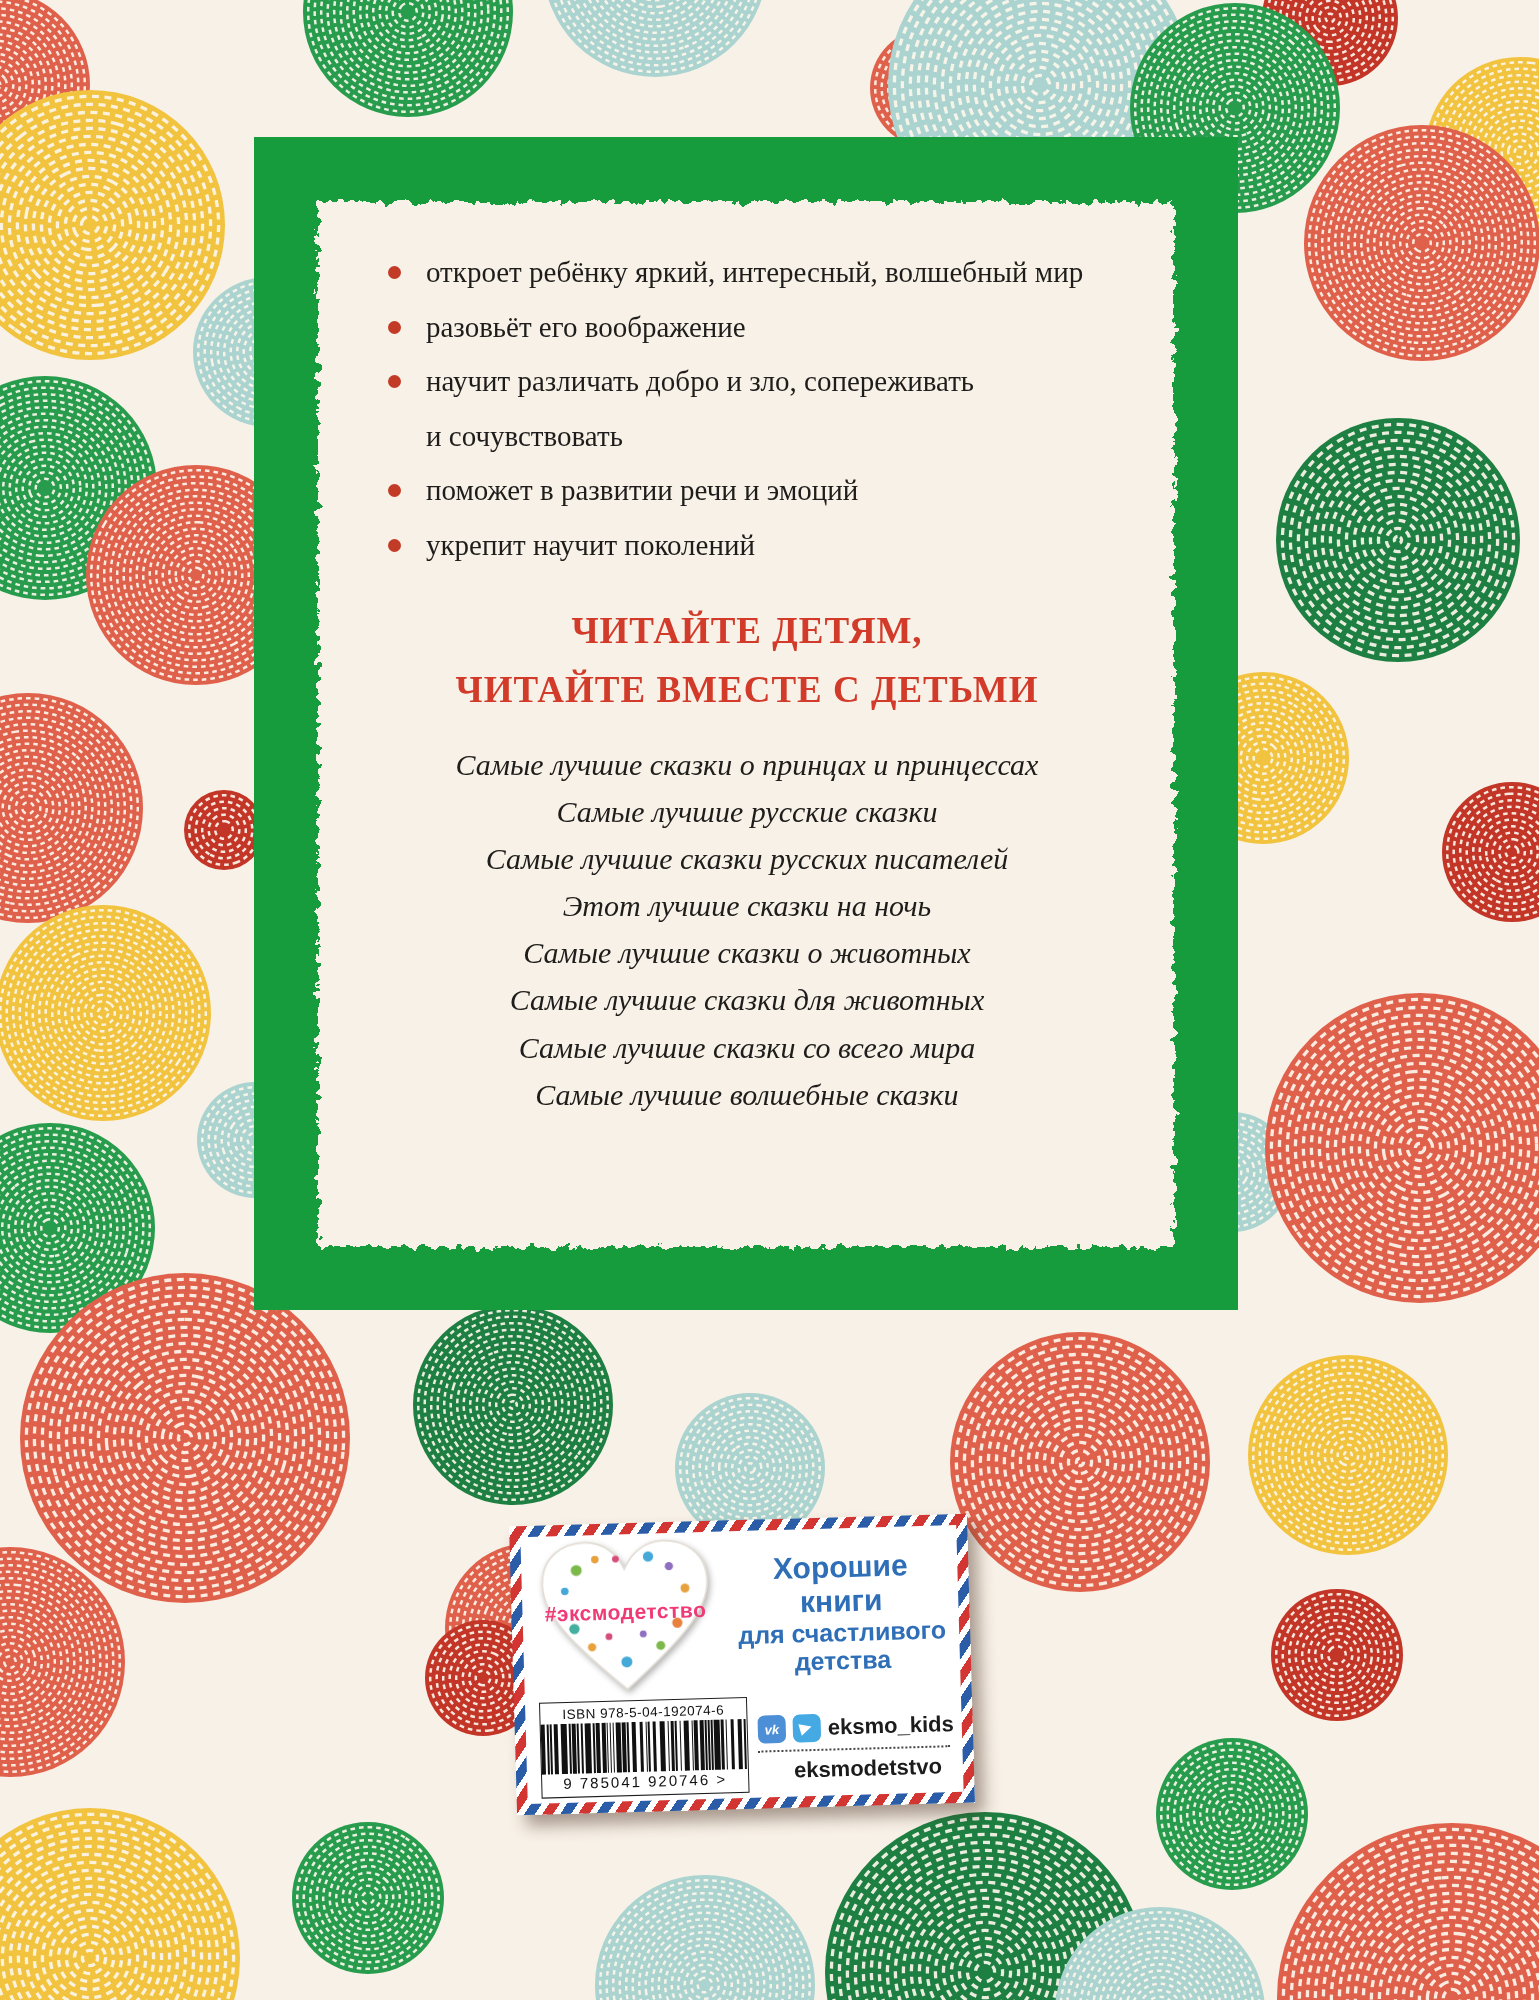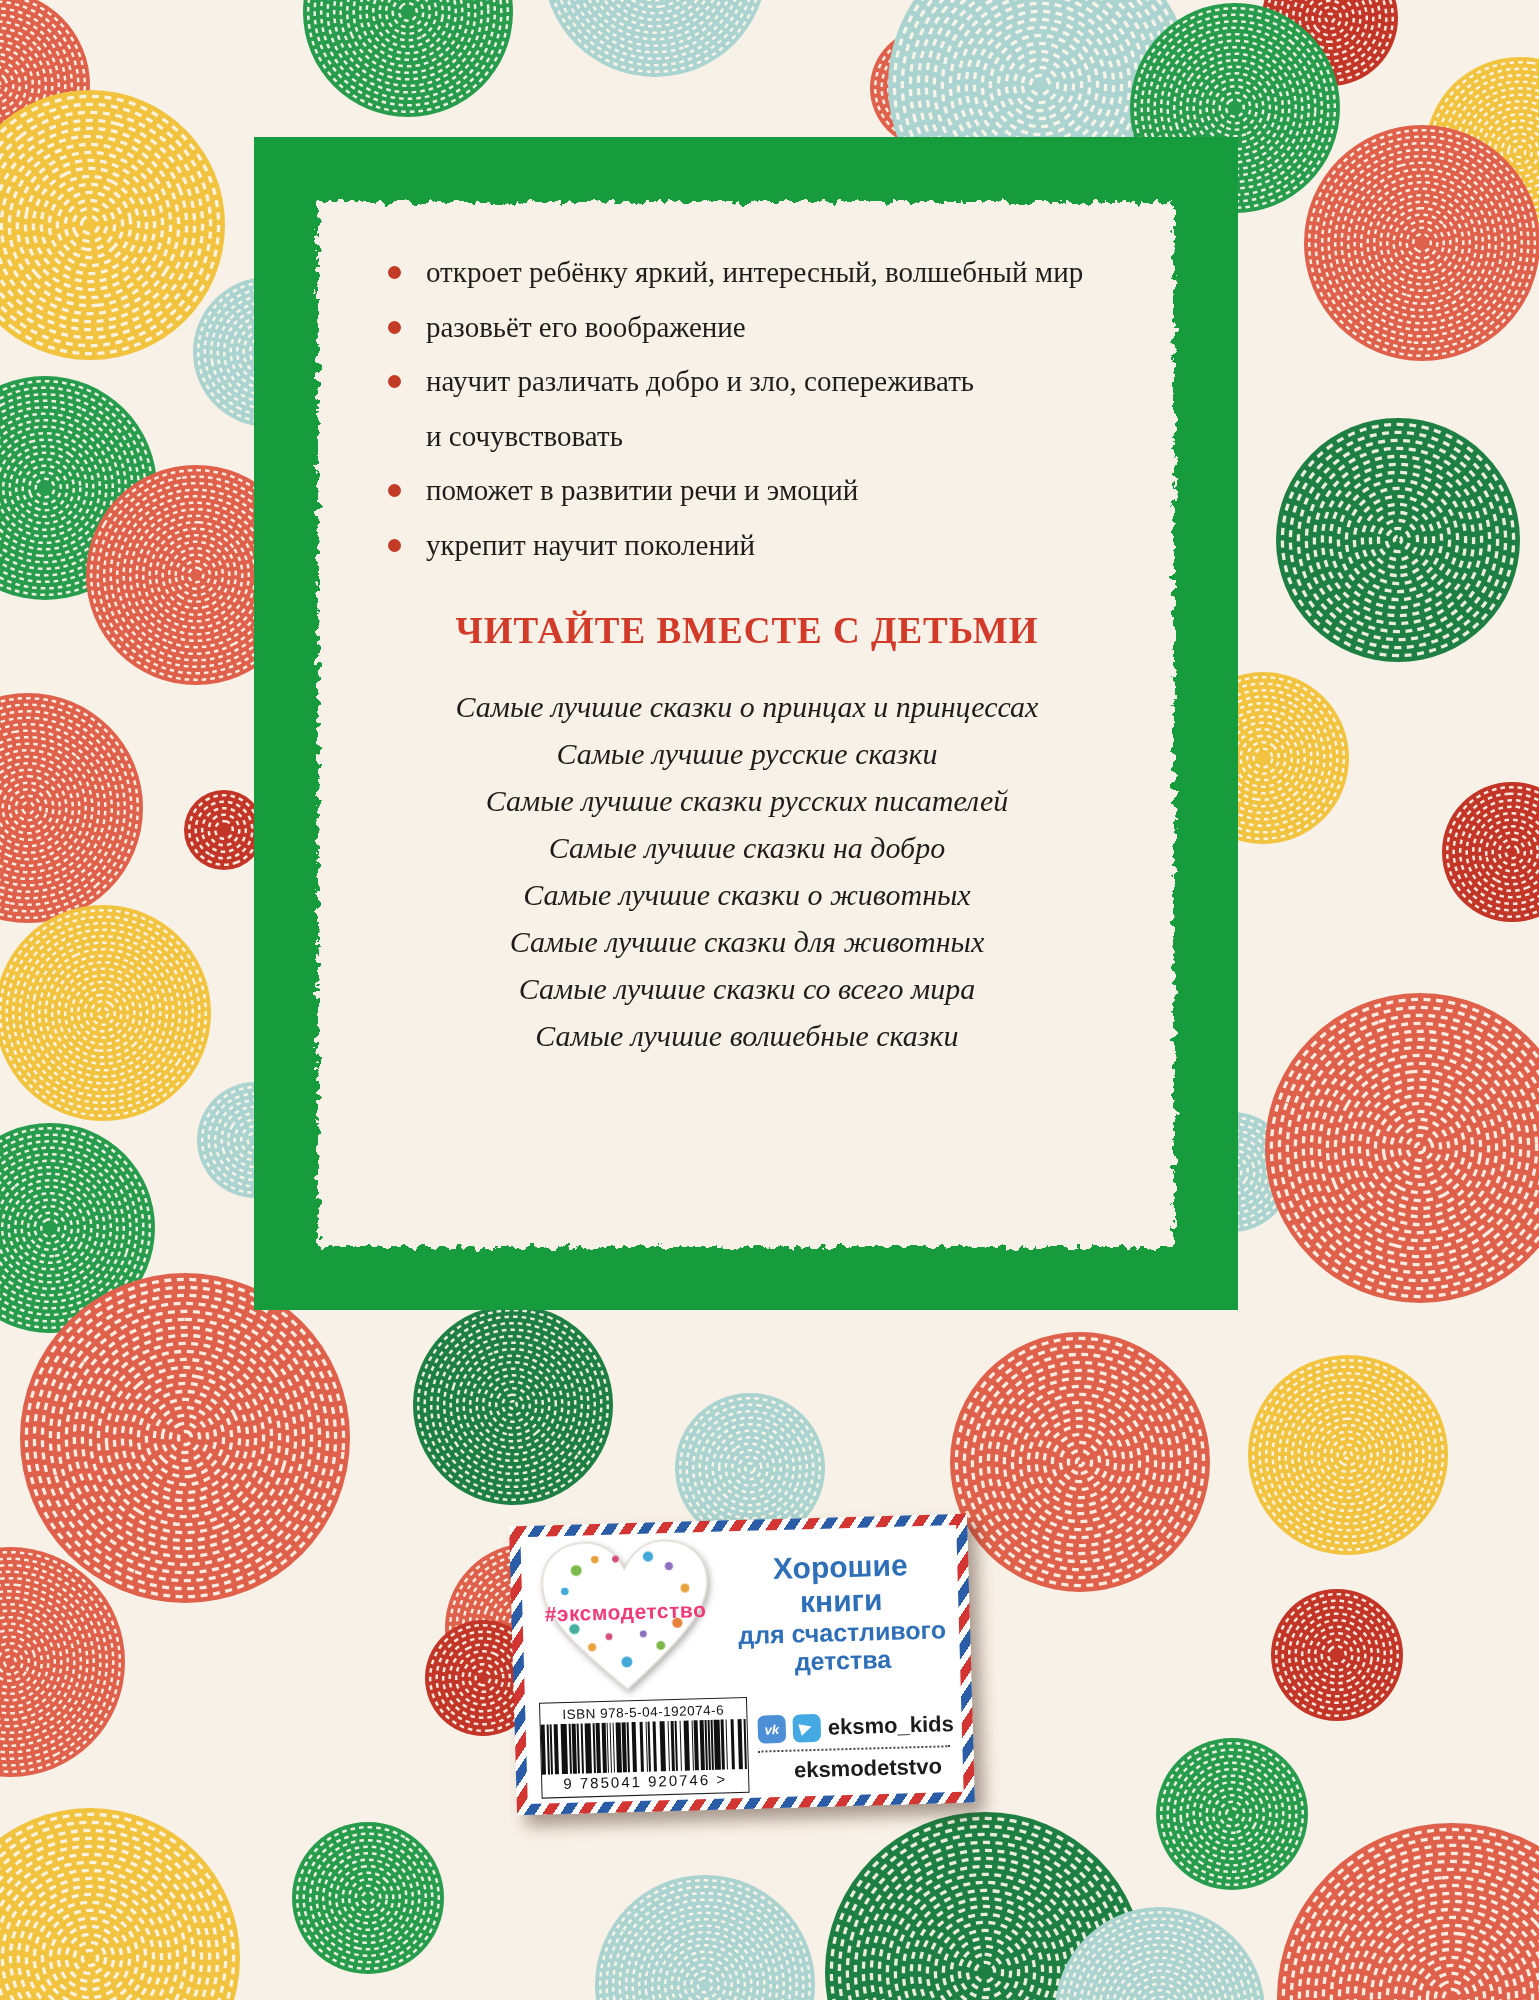--- a/index.html
+++ b/index.html
@@ -781,27 +781,28 @@
 <div class="panel-content">
   <div class="bullet-list">
       <div class="bullet-item">откроет ребёнку яркий, интересный, волшебный мир</div>
       <div class="bullet-item">разовьёт его воображение</div>
       <div class="bullet-item">научит различать добро и зло, сопереживать
 и сочувствовать</div>
       <div class="bullet-item">поможет в развитии речи и эмоций</div>
       <div class="bullet-item">укрепит научит поколений</div>
     </div>
   <div class="cta">
+    <div>ЧИТАЙТЕ ДЕТЯМ,</div>
     <div>ЧИТАЙТЕ ВМЕСТЕ С ДЕТЬМИ</div>
   </div>
   <div class="series-list">
       <div class="series-line">Самые лучшие сказки о принцах и принцессах</div>
       <div class="series-line">Самые лучшие русские сказки</div>
       <div class="series-line">Самые лучшие сказки русских писателей</div>
-      <div class="series-line">Самые лучшие сказки на добро</div>
+      <div class="series-line">Этот лучшие сказки на ночь</div>
       <div class="series-line">Самые лучшие сказки о животных</div>
       <div class="series-line">Самые лучшие сказки для животных</div>
       <div class="series-line">Самые лучшие сказки со всего мира</div>
       <div class="series-line">Самые лучшие волшебные сказки</div>
     </div>
 </div>
 
 <div class="card">
   <div class="card-inner">
 

